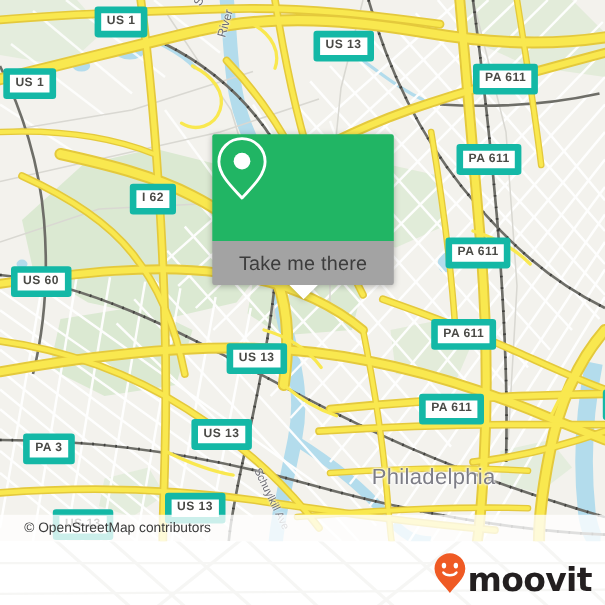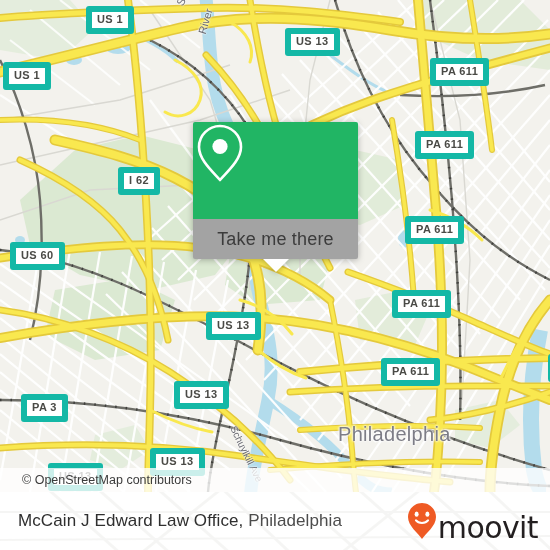--- a/index.html
+++ b/index.html
@@ -93,21 +93,21 @@
   .footer-title{
     position:relative;z-index:2;padding-left:18px;
     font-size:17px;color:#2f2f2f;white-space:nowrap;letter-spacing:.1px;
   }
   .footer-title .city{color:#4c4c4c;}
   .logo{
     position:absolute;right:12px;top:50%;transform:translateY(-50%);
     z-index:2;display:flex;align-items:center;
   }
   .logo-word{
-    font-size:30px;color:#231f20;font-weight:normal;letter-spacing:-.6px;
+    font-size:30px;color:#231f20;font-weight:bold;letter-spacing:-.6px;
     margin-left:1px;line-height:30px;
     font-family:"DejaVu Sans", sans-serif;
     margin-top:14px;
   }
 </style>
 </head>
 <body>
 
 <div id="app">
 
@@ -375,23 +375,20 @@
           <path d="M350,-10 L440,70"></path>
         <path d="M420,-10 L510,70"></path>
           <path d="M480,-10 L560,66"></path>
         <path d="M-10,20 L560,20" stroke-width="2"></path>
         <path d="M-10,48 L560,44" stroke-width="2"></path>
         <path d="M130,70 L230,-10"></path>
           <path d="M330,70 L430,-10"></path>
       </g>
     </svg>
 
-    <div class="footer-title">
-      <span>McCain J Edward Law Office</span><span>, </span><span class="city">Philadelphia</span>
-    </div>
 
     <div class="logo">
       <svg width="30" height="38" viewBox="0 0 30 38">
         <path d="M15 1 C7.3 1 1 7.3 1 15 C1 24 11 31 15 37 C19 31 29 24 29 15 C29 7.3 22.7 1 15 1 Z" fill="#ef5a24"></path>
         <ellipse cx="9.6" cy="12.2" rx="2.0" ry="2.6" fill="#ffffff"></ellipse>
         <ellipse cx="20.4" cy="12.2" rx="2.0" ry="2.6" fill="#ffffff"></ellipse>
         <path d="M9 18.4 C11.6 21.8 18.4 21.8 21 18.4" fill="none" stroke="#ffffff" stroke-width="2.1" stroke-linecap="round"></path>
       </svg>
       <span class="logo-word">moovit</span>
     </div>

